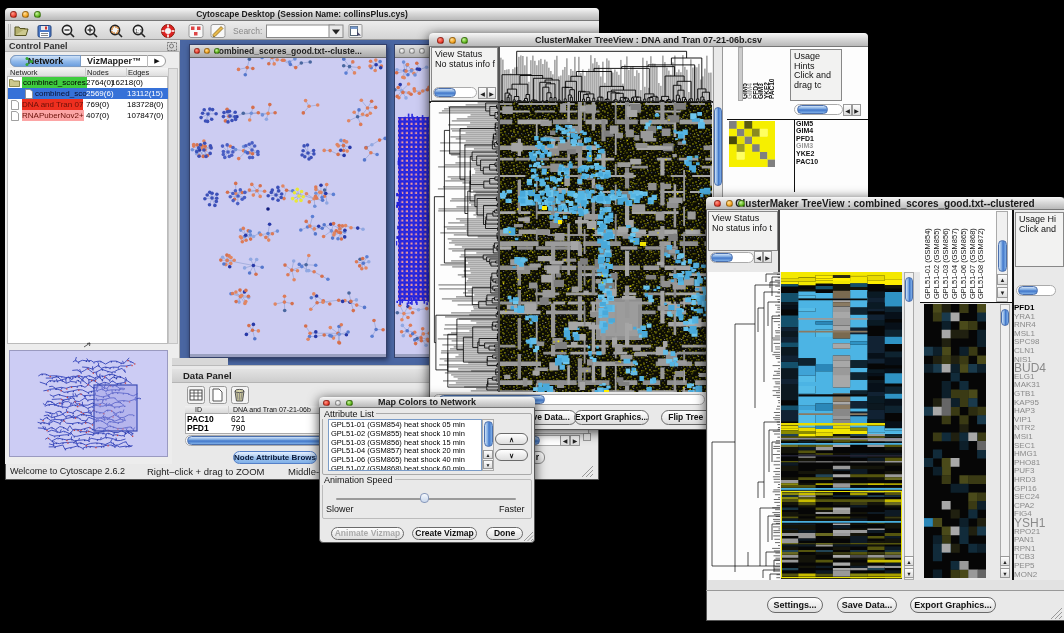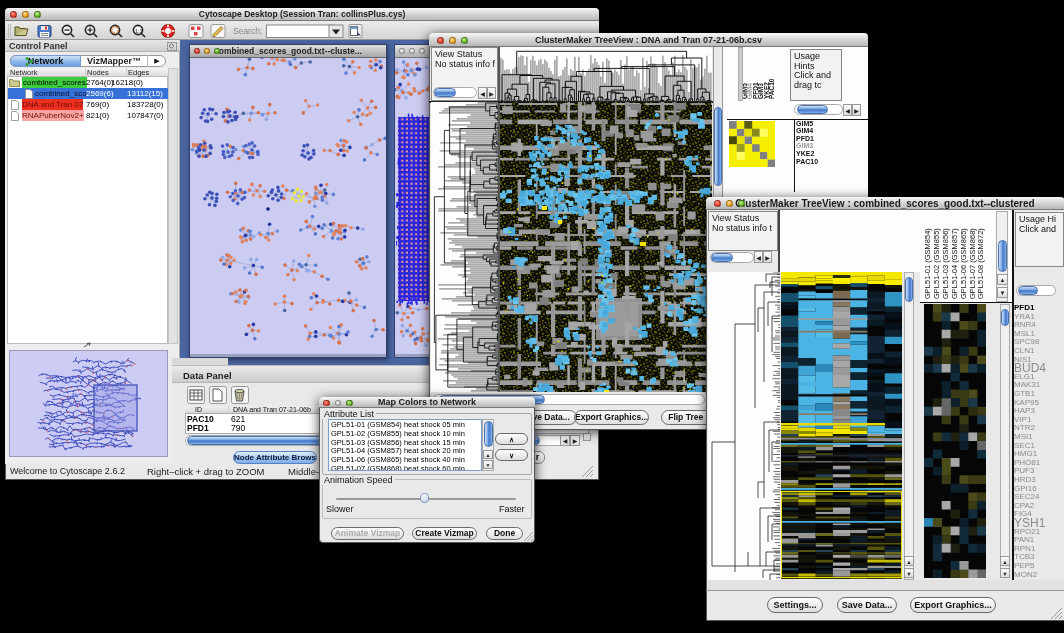--- a/index.html
+++ b/index.html
@@ -15,21 +15,21 @@
 .tr{background:#fff;border:1px solid #aaa;border-radius:999px}
 .th{border-radius:999px;background:linear-gradient(#cfe2f7,#6f9fdd 45%,#3f74c8 55%,#7fb0e8);border:1px solid #4a6fae}
 .tv{border-radius:999px;background:linear-gradient(90deg,#cfe2f7,#6f9fdd 45%,#3f74c8 55%,#7fb0e8);border:1px solid #4a6fae}
 .btn{background:linear-gradient(#ffffff,#ececec 55%,#dedede);border:1.5px solid #6a6a6a;border-radius:999px;
  text-align:center;font-weight:bold;color:#111;white-space:nowrap;overflow:hidden}
 .ab{background:linear-gradient(#fdfdfd,#dcdcdc);border:1px solid #999;text-align:center;color:#222}
 .pn{background:#f2f2f1;border:1px solid #888;color:#111;font-size:9px;line-height:9.5px;padding:2px 0 0 3px}
 </style></head><body>
 <div class="win" style="position:absolute;left:5px;top:8px;width:594px;height:472px"></div>
 <div class="tb" style="position:absolute;left:5px;top:8px;width:594px;height:13px;font-size:10px;line-height:13px"></div>
-<div style="position:absolute;left:5px;top:8px;width:594px;height:13px;font-size:8.5px;line-height:13px;text-align:center;font-weight:bold;color:#1a1a1a">Cytoscape Desktop (Session Tran: collinsPlus.cys)</div>
+<div style="position:absolute;left:5px;top:8px;width:594px;height:13px;font-size:8.5px;line-height:13px;text-align:center;font-weight:bold;color:#1a1a1a">Cytoscape Desktop (Session Name: collinsPlus.cys)</div>
 <div style="position:absolute;left:10px;top:11px;height:7px;white-space:nowrap"><span class="lt red" style="width:7px;height:7px;margin-right:5px"></span><span class="lt org" style="width:7px;height:7px;margin-right:5px"></span><span class="lt grn" style="width:7px;height:7px;margin-right:0"></span></div>
 <div style="position:absolute;left:5px;top:21px;width:594px;height:19px;background:linear-gradient(#ececec,#d4d4d4);border-bottom:1px solid #9a9a9a"></div>
 <svg style="left:7px;top:23px" width="370" height="16">
 <rect x="1" y="1" width="1" height="13" fill="#bbb"></rect>
     <rect x="3" y="1" width="1" height="13" fill="#bbb"></rect>
 <path d="M8 12.5l2-6.5h11l-2 6.5z" fill="#cdc98e" stroke="#55531f"></path>
 <path d="M8 12.5V4h4l1 1.5h5V6" fill="#b5b170" stroke="#55531f"></path>
 <rect x="31" y="2.5" width="13" height="11.5" rx="1.5" fill="#4d7bc8" stroke="#24457e"></rect>
 <rect x="34" y="3" width="7" height="4" fill="#e8e8e8"></rect>
     <rect x="38" y="3.5" width="2" height="3" fill="#c33"></rect>
@@ -116,21 +116,21 @@
       </svg></span>
     <span style="position:absolute;left:15px;background:#ee2f1f;color:#6a1008">DNA and Tran 07</span>
     <span style="position:absolute;left:79px">769(0)</span>
     <span style="position:absolute;left:120px">183728(0)</span>
   </div>
 <div style="position:absolute;left:7px;top:110px;font-size:8px;line-height:11px;height:11px;white-space:nowrap;width:162px;color:#000">
     <span style="position:absolute;left:4px;top:0.5px"><svg width="8" height="10" style="position:static">
         <path d="M0.5 9.5V0.5h4.5l2.5 2v7z" fill="#fff" stroke="#888" stroke-width="0.8"></path>
       </svg></span>
     <span style="position:absolute;left:15px;background:#fca5a5;color:#6a1008">RNAPuberNov2+</span>
-    <span style="position:absolute;left:79px">821(0)</span>
+    <span style="position:absolute;left:79px">407(0)</span>
     <span style="position:absolute;left:120px">107847(0)</span>
   </div>
 <div style="position:absolute;left:168px;top:68px;width:10px;height:276px;background:#e2e2e2;border:1px solid #c5c5c5"></div>
 <div style="position:absolute;left:9px;top:350px;width:159px;height:107px;background:#ccccf4;border:1px solid #9a9ac0">
     <svg width="159" height="107">
       <path d="M62.9 11.0L65.4 9.3M65.4 9.3L66.4 6.0M65.4 9.3L68.0 11.2M68.0 11.2L72.3 9.3M72.3 9.3L75.7 9.7M75.7 9.7L78.5 9.8M78.5 9.8L76.7 7.4M78.5 9.8L81.1 9.5M81.1 9.5L83.4 11.2M83.4 11.2L87.2 10.4M87.2 10.4L90.2 10.1M90.2 10.1L95.5 13.1M95.5 13.1L100.7 10.2M100.7 10.2L106.1 10.1M106.1 10.1L110.5 11.9M110.5 11.9L113.7 12.5M113.7 12.5L112.5 9.8M113.7 12.5L117.3 9.0M117.3 9.0L119.2 6.8M117.3 9.0L120.1 10.3M120.1 10.3L124.1 12.3M72.1 16.0L77.3 16.4M77.3 16.4L82.3 18.1M82.3 18.1L82.7 15.2M82.3 18.1L88.3 14.4M88.3 14.4L88.8 11.9M88.3 14.4L91.1 17.4M91.1 17.4L95.3 16.0M95.3 16.0L99.4 16.9M99.4 16.9L102.9 16.1M102.9 16.1L107.7 16.3M107.7 16.3L110.5 14.9M110.5 14.9L116.1 15.1M116.1 15.1L121.4 13.9M62.3 19.4L67.5 18.9M67.5 18.9L70.7 21.4M70.7 21.4L69.7 18.2M70.7 21.4L74.7 19.4M74.7 19.4L77.4 17.4M77.4 17.4L82.7 21.5M82.7 21.5L85.9 21.2M85.9 21.2L91.8 18.3M91.8 18.3L97.2 20.2M97.2 20.2L101.4 21.3M101.4 21.3L104.4 20.7M104.4 20.7L107.3 19.0M107.3 19.0L112.1 17.4M112.1 17.4L115.4 21.5M115.4 21.5L114.4 18.5M28.3 25.0L31.5 23.0M31.5 23.0L35.7 23.1M35.7 23.1L39.6 24.9M39.6 24.9L45.6 24.8M45.6 24.8L51.1 25.5M51.1 25.5L55.8 26.5M55.8 26.5L59.4 26.4M59.4 26.4L63.1 25.2M63.1 25.2L65.7 25.4M65.7 25.4L68.2 24.5M68.2 24.5L73.8 26.2M73.8 26.2L79.1 24.6M79.1 24.6L84.4 27.0M84.4 27.0L87.6 25.7M87.6 25.7L86.0 22.1M87.6 25.7L91.8 24.9M91.8 24.9L94.0 25.4M94.0 25.4L99.1 23.3M99.1 23.3L103.9 23.8M103.9 23.8L107.0 25.2M107.0 25.2L111.1 26.6M35.8 27.1L41.7 27.0M41.7 27.0L47.6 25.7M47.6 25.7L51.1 28.9M51.1 28.9L55.1 27.9M55.1 27.9L58.3 25.9M58.3 25.9L61.7 28.7M61.7 28.7L63.3 25.5M61.7 28.7L64.9 25.7M64.9 25.7L68.3 25.7M68.3 25.7L72.3 29.2M72.3 29.2L72.0 26.2M72.3 29.2L75.0 25.1M75.0 25.1L78.1 28.3M78.1 28.3L81.1 28.8M81.1 28.8L84.8 29.3M84.8 29.3L89.4 26.0M89.4 26.0L90.1 22.7M89.4 26.0L91.8 29.0M91.8 29.0L95.6 26.2M95.6 26.2L99.1 29.2M99.1 29.2L103.6 25.8M103.6 25.8L105.8 27.0M105.8 27.0L109.7 25.3M109.7 25.3L115.1 28.3M29.8 31.1L35.8 33.0M35.8 33.0L39.6 29.6M39.6 29.6L43.5 29.9M43.5 29.9L46.9 30.0M46.9 30.0L46.5 27.9M46.9 30.0L51.6 29.3M51.6 29.3L56.3 32.3M56.3 32.3L55.7 28.4M56.3 32.3L60.7 30.5M60.7 30.5L59.7 28.4M60.7 30.5L65.4 31.0M65.4 31.0L67.8 29.1M67.8 29.1L70.0 31.3M70.0 31.3L72.3 29.1M72.3 29.1L77.4 33.2M77.4 33.2L83.4 29.1M83.4 29.1L89.0 33.3M89.0 33.3L94.5 31.3M94.5 31.3L99.3 32.5M99.3 32.5L102.3 29.8M102.3 29.8L106.7 32.7M106.7 32.7L110.2 32.2M110.2 32.2L114.8 31.5M114.8 31.5L115.1 29.2M114.8 31.5L116.9 29.5M116.9 29.5L115.4 26.0M116.9 29.5L121.6 32.6M39.1 35.7L42.2 35.2M42.2 35.2L45.7 37.4M45.7 37.4L51.2 36.3M51.2 36.3L56.1 37.3M56.1 37.3L60.9 35.7M60.9 35.7L66.6 35.4M66.6 35.4L70.9 34.4M70.9 34.4L75.0 36.3M75.0 36.3L78.6 33.5M78.6 33.5L79.1 29.6M78.6 33.5L83.0 36.8M83.0 36.8L86.9 36.2M86.9 36.2L88.2 32.7M86.9 36.2L89.8 33.9M89.8 33.9L93.8 36.6M93.8 36.6L95.7 33.5M93.8 36.6L96.8 37.5M96.8 37.5L99.8 34.3M99.8 34.3L102.2 35.0M102.2 35.0L105.6 34.4M105.6 34.4L109.3 37.2M109.3 37.2L113.6 37.2M33.4 39.9L37.3 39.2M37.3 39.2L39.7 38.3M39.7 38.3L45.3 37.7M45.3 37.7L50.5 39.1M50.5 39.1L52.3 36.6M50.5 39.1L54.0 41.4M54.0 41.4L57.1 40.9M57.1 40.9L62.7 39.9M62.7 39.9L68.1 38.6M68.1 38.6L72.5 39.0M72.5 39.0L77.9 41.6M77.9 41.6L80.8 40.4M80.8 40.4L86.7 39.7M86.7 39.7L86.1 35.8M86.7 39.7L92.2 38.0M92.2 38.0L92.0 35.4M92.2 38.0L95.3 39.9M95.3 39.9L100.1 39.0M100.1 39.0L104.8 38.8M104.8 38.8L108.4 38.9M108.4 38.9L112.4 37.9M39.8 43.7L43.0 45.3M43.0 45.3L48.9 43.3M48.9 43.3L51.1 44.4M51.1 44.4L56.7 45.7M56.7 45.7L59.5 45.8M59.5 45.8L63.4 45.4M63.4 45.4L63.0 42.3M63.4 45.4L66.3 44.9M66.3 44.9L65.1 42.3M66.3 44.9L70.4 42.6M70.4 42.6L73.9 44.7M73.9 44.7L79.4 44.2M79.4 44.2L85.3 44.1M85.3 44.1L85.4 41.5M85.3 44.1L90.6 45.5M90.6 45.5L92.8 45.8M92.8 45.8L97.8 44.6M97.8 44.6L95.8 41.9M97.8 44.6L102.2 41.8M102.2 41.8L102.0 38.6M102.2 41.8L107.0 41.6M107.0 41.6L112.7 42.1M112.7 42.1L118.1 42.6M118.1 42.6L120.2 43.9M120.2 43.9L123.2 44.9M123.2 44.9L127.4 42.8M41.8 48.4L47.2 48.1M47.2 48.1L50.9 47.9M50.9 47.9L53.0 49.0M53.0 49.0L58.3 48.2M58.3 48.2L57.2 45.0M58.3 48.2L63.1 46.7M63.1 46.7L65.5 50.0M65.5 50.0L69.3 50.6M69.3 50.6L75.1 46.9M75.1 46.9L75.7 44.0M75.1 46.9L77.2 49.1M77.2 49.1L83.0 48.4M83.0 48.4L87.2 49.0M87.2 49.0L86.0 46.8M87.2 49.0L92.3 48.4M92.3 48.4L95.3 48.2M95.3 48.2L99.8 47.0M99.8 47.0L98.4 43.3M99.8 47.0L104.5 46.8M104.5 46.8L107.8 50.2M107.8 50.2L113.2 49.5M113.2 49.5L118.9 50.3M118.9 50.3L124.9 48.3M124.9 48.3L125.6 45.8M124.9 48.3L129.5 47.0M32.9 52.3L35.1 54.3M35.1 54.3L37.4 50.1M37.4 50.1L41.2 50.6M41.2 50.6L45.4 53.5M45.4 53.5L49.2 51.8M49.2 51.8L52.0 52.3M52.0 52.3L52.8 48.7M52.0 52.3L55.0 50.7M55.0 50.7L58.7 50.7M58.7 50.7L62.3 53.5M62.3 53.5L64.5 50.2M64.5 50.2L66.6 53.0M66.6 53.0L68.9 52.6M68.9 52.6L72.6 54.1M72.6 54.1L72.3 50.7M72.6 54.1L77.9 54.2M77.9 54.2L82.7 52.0M82.7 52.0L85.2 53.1M85.2 53.1L89.4 53.0M89.4 53.0L92.4 51.9M92.4 51.9L93.1 48.5M92.4 51.9L98.2 54.5M98.2 54.5L99.5 52.1M98.2 54.5L101.3 53.7M101.3 53.7L104.9 51.6M104.9 51.6L109.5 50.9M109.5 50.9L112.6 53.4M34.8 55.3L38.5 53.6M38.5 53.6L43.9 53.4M43.9 53.4L47.5 54.5M47.5 54.5L52.0 55.9M52.0 55.9L52.0 52.0M52.0 55.9L57.1 56.4M57.1 56.4L59.8 55.3M59.8 55.3L61.7 51.5M59.8 55.3L64.6 53.9M64.6 53.9L66.9 55.0M66.9 55.0L72.7 54.6M72.7 54.6L77.6 57.3M77.6 57.3L82.2 55.6M82.2 55.6L84.2 54.0M84.2 54.0L89.5 55.0M89.5 55.0L93.0 55.2M93.0 55.2L95.6 54.3M95.6 54.3L97.0 51.8M95.6 54.3L100.5 54.0M100.5 54.0L104.0 56.1M104.0 56.1L108.5 55.8M108.5 55.8L114.1 54.7M35.2 60.9L39.5 61.7M39.5 61.7L44.1 62.9M44.1 62.9L47.3 60.6M47.3 60.6L50.1 60.2M50.1 60.2L52.5 62.8M52.5 62.8L56.9 60.7M56.9 60.7L56.3 57.9M56.9 60.7L62.5 61.9M62.5 61.9L66.7 59.1M66.7 59.1L70.6 60.6M70.6 60.6L72.8 62.0M72.8 62.0L78.4 61.2M78.4 61.2L78.5 59.2M78.4 61.2L80.6 62.5M80.6 62.5L79.7 59.1M80.6 62.5L83.4 59.0M83.4 59.0L85.8 60.5M85.8 60.5L89.2 61.4M89.2 61.4L93.2 62.0M93.2 62.0L97.0 59.1M97.0 59.1L101.0 59.4M101.0 59.4L105.8 62.6M105.8 62.6L109.9 60.8M109.9 60.8L113.0 61.4M113.0 61.4L113.9 58.5M33.8 64.9L37.8 63.9M37.8 63.9L41.6 66.7M41.6 66.7L42.0 63.0M41.6 66.7L47.5 65.1M47.5 65.1L46.7 61.6M47.5 65.1L53.0 63.3M53.0 63.3L55.4 65.5M55.4 65.5L59.5 64.4M59.5 64.4L63.2 66.4M63.2 66.4L66.4 65.7M66.4 65.7L71.1 63.4M71.1 63.4L73.2 63.3M73.2 63.3L75.7 64.1M75.7 64.1L81.2 64.8M81.2 64.8L86.3 66.9M86.3 66.9L90.5 66.9M90.5 66.9L92.8 65.8M92.8 65.8L94.2 63.4M92.8 65.8L98.4 66.9M98.4 66.9L102.4 65.3M102.4 65.3L104.8 63.6M104.8 63.6L103.1 61.0M104.8 63.6L109.5 66.8M109.5 66.8L107.9 64.1M109.5 66.8L113.9 66.3M113.9 66.3L118.7 63.8M118.7 63.8L123.1 63.9M29.9 68.0L32.5 69.1M32.5 69.1L36.7 66.3M36.7 66.3L40.3 69.3M40.3 69.3L45.2 68.5M45.2 68.5L44.2 65.5M45.2 68.5L50.5 68.7M50.5 68.7L52.8 68.7M52.8 68.7L57.0 67.3M57.0 67.3L62.2 66.4M62.2 66.4L63.6 63.9M62.2 66.4L64.8 66.5M64.8 66.5L63.0 63.9M64.8 66.5L69.1 67.0M69.1 67.0L71.4 69.3M71.4 69.3L76.5 70.0M76.5 70.0L78.5 66.2M78.5 66.2L83.5 68.2M83.5 68.2L87.5 69.3M87.5 69.3L89.7 66.6M89.7 66.6L93.9 68.5M93.9 68.5L95.3 65.3M93.9 68.5L96.9 67.7M96.9 67.7L102.3 68.7M102.3 68.7L104.7 70.2M104.7 70.2L110.1 68.1M110.1 68.1L115.4 69.7M115.4 69.7L113.8 66.7M27.6 71.3L30.2 72.0M30.2 72.0L33.4 71.5M33.4 71.5L38.6 72.9M38.6 72.9L39.4 70.6M38.6 72.9L43.6 70.1M43.6 70.1L49.5 72.3M49.5 72.3L53.4 69.4M53.4 69.4L56.6 72.2M56.6 72.2L62.1 72.6M62.1 72.6L68.0 71.5M68.0 71.5L71.3 72.4M71.3 72.4L75.0 71.4M75.0 71.4L76.6 68.6M75.0 71.4L78.2 71.7M78.2 71.7L81.9 73.3M81.9 73.3L85.7 69.8M85.7 69.8L91.3 69.7M91.3 69.7L97.0 73.3M97.0 73.3L99.4 70.3M99.4 70.3L104.2 71.4M104.2 71.4L103.7 69.3M104.2 71.4L107.6 71.7M107.6 71.7L113.2 70.8M113.2 70.8L112.5 67.9M27.9 76.9L33.8 77.4M33.8 77.4L32.8 75.1M33.8 77.4L36.4 78.9M36.4 78.9L34.9 75.6M36.4 78.9L41.4 76.4M41.4 76.4L45.5 78.6M45.5 78.6L49.7 75.6M49.7 75.6L52.9 76.2M52.9 76.2L57.3 78.6M57.3 78.6L59.8 74.7M59.8 74.7L62.5 78.6M62.5 78.6L65.2 78.2M65.2 78.2L70.3 78.8M70.3 78.8L74.1 77.8M74.1 77.8L79.4 76.3M79.4 76.3L81.9 78.0M81.9 78.0L84.7 78.9M84.7 78.9L88.8 76.3M88.8 76.3L94.7 77.6M94.7 77.6L99.7 74.8M99.7 74.8L102.8 75.8M102.8 75.8L107.2 77.4M107.2 77.4L112.3 77.4M112.3 77.4L116.3 76.5M116.3 76.5L120.8 75.9M120.8 75.9L122.9 78.5M122.9 78.5L125.2 76.4M37.6 80.9L41.7 79.2M41.7 79.2L46.5 80.5M46.5 80.5L49.8 81.6M49.8 81.6L51.3 78.3M49.8 81.6L53.8 80.1M53.8 80.1L59.5 82.5M59.5 82.5L63.7 78.7M63.7 78.7L67.4 78.9M67.4 78.9L69.9 80.6M69.9 80.6L75.8 80.8M75.8 80.8L77.3 78.6M75.8 80.8L78.0 79.9M78.0 79.9L83.2 81.9M83.2 81.9L87.7 81.6M87.7 81.6L93.1 80.2M93.1 80.2L95.1 76.8M93.1 80.2L98.2 79.0M98.2 79.0L103.5 81.4M103.5 81.4L108.2 81.6M108.2 81.6L111.7 79.3M111.7 79.3L114.8 81.8M114.8 81.8L117.7 80.2M117.7 80.2L115.8 77.5M117.7 80.2L122.1 81.9M39.2 83.4L44.0 85.1M44.0 85.1L48.7 84.6M48.7 84.6L54.3 83.9M54.3 83.9L57.8 83.7M57.8 83.7L60.7 81.6M60.7 81.6L63.7 85.2M63.7 85.2L66.9 85.3M66.9 85.3L72.5 84.0M72.5 84.0L76.6 83.0M76.6 83.0L82.3 83.7M82.3 83.7L87.4 82.1M87.4 82.1L92.3 82.0M92.3 82.0L95.6 83.1M95.6 83.1L98.1 82.1M98.1 82.1L102.5 84.0M102.5 84.0L106.8 83.8M106.8 83.8L111.2 84.8M111.2 84.8L113.7 84.5M113.7 84.5L118.0 81.2M118.0 81.2L122.0 84.6M122.0 84.6L122.1 81.9M35.2 88.3L37.8 86.8M37.8 86.8L41.8 90.0M41.8 90.0L47.4 87.1M47.4 87.1L51.7 87.9M51.7 87.9L56.3 88.9M56.3 88.9L61.2 88.1M61.2 88.1L61.7 85.4M61.2 88.1L64.5 89.8M64.5 89.8L68.6 89.3M68.6 89.3L69.5 87.0M68.6 89.3L74.0 88.8M74.0 88.8L78.5 89.7M78.5 89.7L79.8 85.8M78.5 89.7L81.1 87.3M81.1 87.3L86.8 88.5M86.8 88.5L90.5 88.7M90.5 88.7L91.3 86.0M90.5 88.7L95.6 86.3M95.6 86.3L95.9 83.8M95.6 86.3L101.4 87.3M101.4 87.3L104.6 88.3M104.6 88.3L106.9 89.7M106.9 89.7L105.9 86.7M106.9 89.7L110.4 89.5M110.4 89.5L115.5 88.0M39.0 92.8L43.0 93.9M43.0 93.9L44.2 90.1M43.0 93.9L45.6 91.8M45.6 91.8L49.3 92.7M49.3 92.7L52.3 91.8M52.3 91.8L57.3 91.5M57.3 91.5L63.1 91.1M63.1 91.1L66.5 92.6M66.5 92.6L66.1 89.3M66.5 92.6L70.3 91.8M70.3 91.8L73.1 92.8M73.1 92.8L75.8 94.1M75.8 94.1L80.6 92.4M80.6 92.4L86.3 91.9M86.3 91.9L91.0 92.5M91.0 92.5L95.2 93.5M95.2 93.5L100.7 91.1M100.7 91.1L101.6 88.5M100.7 91.1L105.5 94.2M105.5 94.2L108.4 93.9M108.4 93.9L113.6 91.4M113.6 91.4L115.7 90.7M115.7 90.7L118.2 94.3M118.2 94.3L120.2 94.5M38.7 95.9L44.4 95.8M44.4 95.8L46.9 95.4M46.9 95.4L52.8 94.0M52.8 94.0L54.8 98.0M54.8 98.0L60.2 96.6M60.2 96.6L63.1 96.2M63.1 96.2L67.7 94.9M67.7 94.9L67.1 92.4M67.7 94.9L72.6 97.3M72.6 97.3L75.7 95.9M75.7 95.9L79.5 95.5M79.5 95.5L82.0 95.6M82.0 95.6L85.3 96.0M85.3 96.0L90.9 95.5M90.9 95.5L93.1 95.1M93.1 95.1L97.4 94.1M97.4 94.1L101.6 94.0M101.6 94.0L104.3 95.5M104.3 95.5L103.3 91.6M104.3 95.5L106.8 94.5M106.8 94.5L109.6 96.0M109.6 96.0L115.4 95.2M115.4 95.2L119.1 95.9M119.1 95.9L122.6 94.6" stroke="#4553c0" stroke-width="1.0" fill="none"></path>
       <rect x="65.4" y="9.3" width="1.3" height="1.3" fill="#4b5ccb"></rect>
       <rect x="68.0" y="11.2" width="1.3" height="1.3" fill="#3847b8"></rect>
       <rect x="75.7" y="9.7" width="1.3" height="1.3" fill="#2a3aa8"></rect>
       <rect x="78.5" y="9.8" width="1.3" height="1.3" fill="#2a3aa8"></rect>

